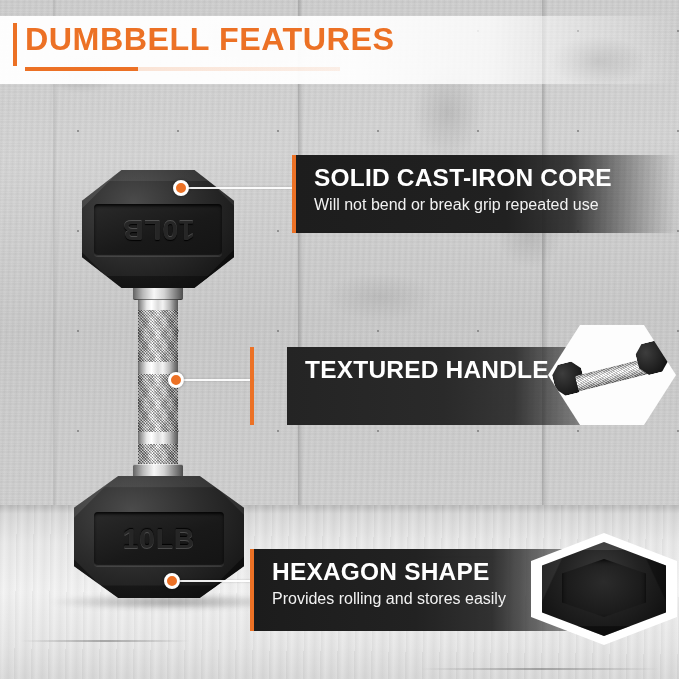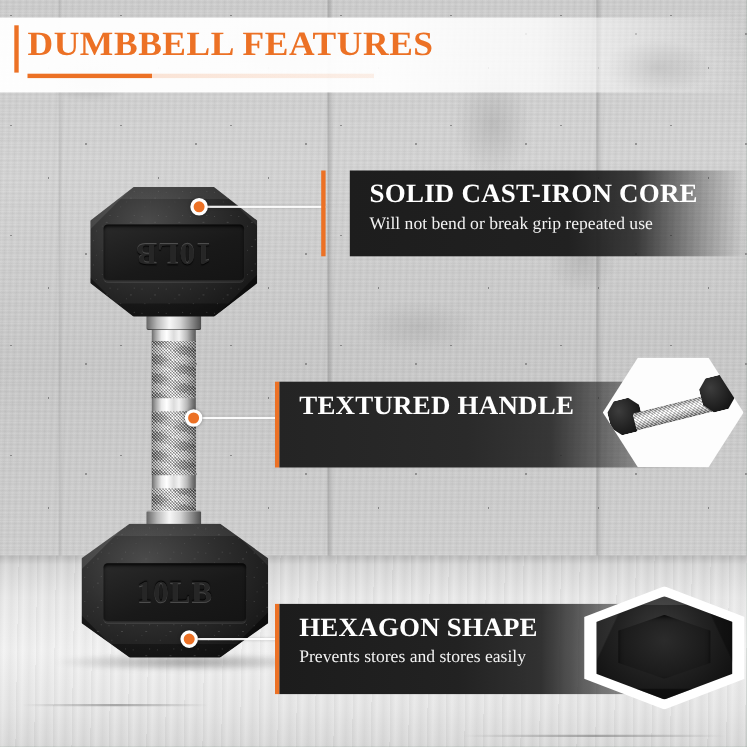--- a/index.html
+++ b/index.html
@@ -8,21 +8,20 @@
     width:679px; height:679px;
     font-family:"Liberation Sans", sans-serif;
     background:#fff; overflow:hidden;
   }
 
   #stage {
     position:relative;
     width:679px; height:679px;
     overflow:hidden;
     background:#14532d;
-    font-family:Liberation Serif, serif;
   }
 
   
   .wall {
     position:absolute; left:0; top:0; width:679px; height:512px;
     background:
       radial-gradient(ellipse 60px 30px at 12% 14%, rgba(90,90,90,.30), transparent 70%),
       radial-gradient(ellipse 90px 40px at 38% 8%,  rgba(70,70,70,.22), transparent 70%),
       radial-gradient(ellipse 50px 70px at 66% 22%, rgba(110,110,110,.22), transparent 70%),
       radial-gradient(ellipse 70px 36px at 88% 12%, rgba(80,80,80,.26), transparent 70%),
@@ -218,24 +217,24 @@
   }
   .c-head {
     font-size:24px; font-weight:bold; color:#fff;
     letter-spacing:.2px; white-space:nowrap;
     transform:scaleX(1.02); transform-origin:left center;
   }
   .c-sub {
     font-size:16px; color:#f2f2f2; white-space:nowrap; margin-top:4px;
   }
 
-  #callout1 { left:292px; top:155px; width:387px; height:78px;gap:22px; }
+  #callout1 { left:292px; top:155px; width:387px; height:78px; }
   #callout1 .callout-body { background:linear-gradient(90deg,#1d1d1d 0%, #212121 55%, rgba(33,33,33,.86) 72%, rgba(40,40,40,.30) 90%, rgba(45,45,45,0) 100%); }
 
-  #callout2 { left:250px; top:347px; width:429px; height:78px; }
+  #callout2 { left:250px; top:347px; width:429px; height:78px;gap:33px; }
   #callout2 .callout-body { background:linear-gradient(90deg,#242424 0%, #2a2a2a 40%, rgba(42,42,42,.92) 58%, rgba(50,50,50,.45) 76%, rgba(55,55,55,0) 92%); }
 
   #callout3 { left:250px; top:549px; width:429px; height:82px; }
   #callout3 .callout-body { background:linear-gradient(90deg,#1c1c1c 0%, #222 38%, rgba(38,38,38,.94) 56%, rgba(48,48,48,.50) 74%, rgba(55,55,55,0) 90%); }
 
   
   .hex-inset { position:absolute; }
 
   
   #inset-handle {
@@ -369,21 +368,21 @@
       <div class="mini-head l"></div>
       <div class="mini-bar"></div>
       <div class="mini-head r"></div>
     </div>
   </div>
 
   <div class="callout" id="callout3">
     <div class="callout-bar"></div>
     <div class="callout-body">
       <div class="c-head">HEXAGON SHAPE</div>
-      <div class="c-sub">Prevents stores and stores easily</div>
+      <div class="c-sub">Provides rolling and stores easily</div>
     </div>
   </div>
 
   <div class="hex-inset" id="inset-hex">
     <div class="hex-outer"></div>
     <div class="hex-inner">
       <div class="hex-inner-rim"></div>
     </div>
   </div>
 

